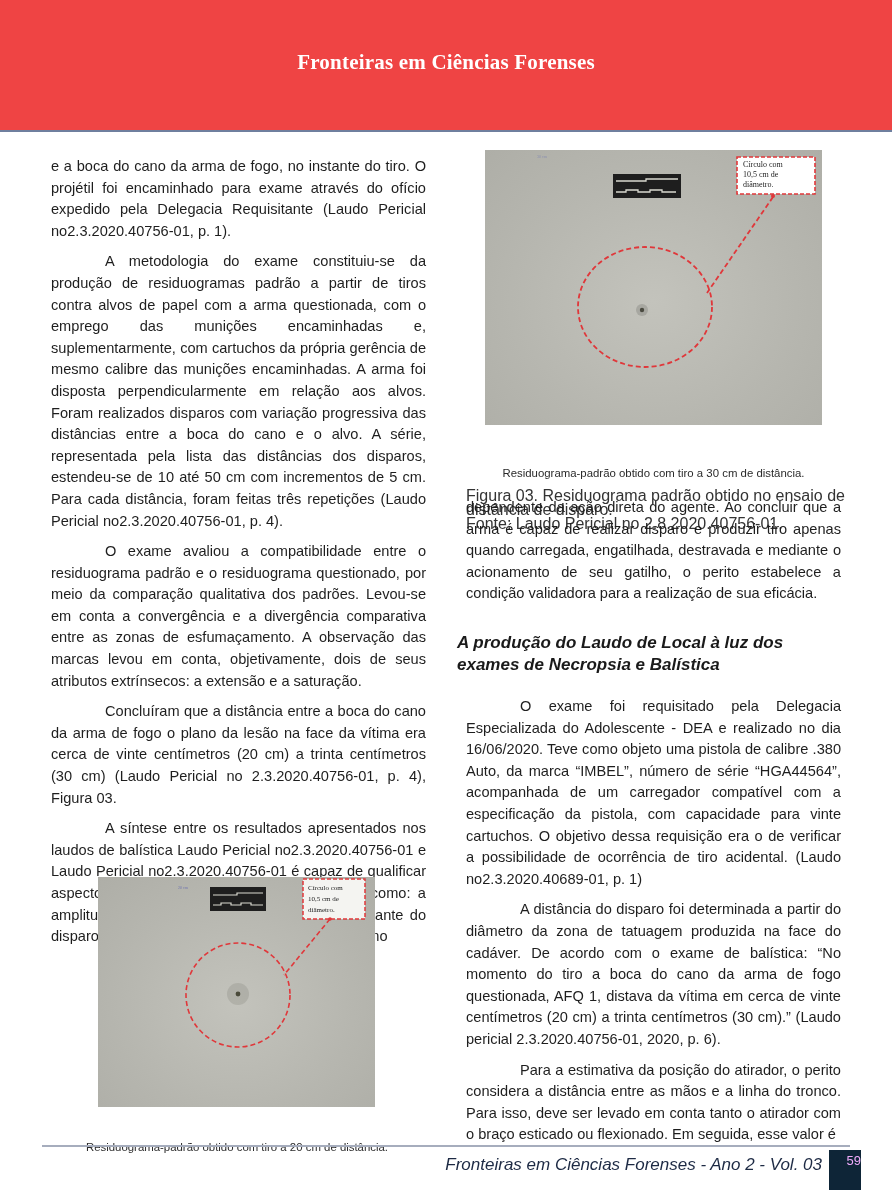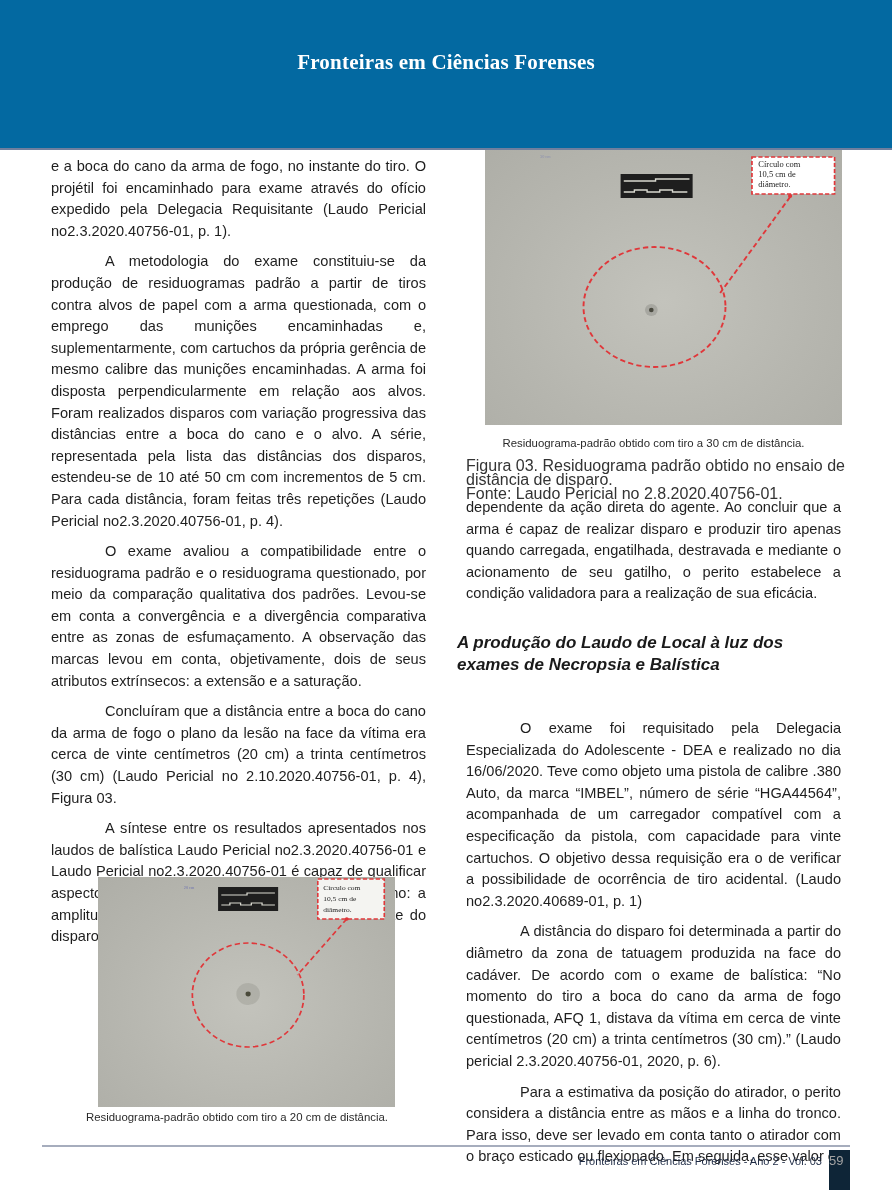--- a/index.html
+++ b/index.html
@@ -2,82 +2,81 @@
 <html><head>
 <meta charset="utf-8">
 <style>
   html, body { margin: 0; padding: 0; }
   body {
     width: 892px; height: 1190px; position: relative; overflow: hidden;
     background: #ffffff; color: #1a1a1a;
     font-family: "Liberation Sans", sans-serif;
   }
   .header {
-    position: absolute; left: 0; top: 0; width: 892px; height: 150px;
-    background: #0369a1;
+    position: absolute; left: 0; top: 0; width: 892px; height: 132px;
+    background: #ef4444;
     border-bottom: 2px solid #6f7f9e;
     box-sizing: border-box;
   }
   .header-title {
     position: absolute; left: 0; right: 0; top: 50px; text-align: center;
     color: #ffffff; font-family: "Liberation Serif", serif; font-weight: bold;
     font-size: 21px; letter-spacing: 0.2px;
   }
   .col {
     position: absolute; font-size: 14.6px; line-height: 21.6px;
     text-align: justify; color: #1e1e1e;
   }
   .col p { margin: 9px; }
   .col p.indent { text-indent: 54px; }
   .col-left { left: 42px; top: 147px; width: 393px; }
   .col-right-top { left: 457px; top: 488px; width: 393px; }
-  .col-right-bottom { left: 457px; top: 709px; width: 393px; }
+  .col-right-bottom { left: 457px; top: 687px; width: 393px; }
   .section-heading {
     position: absolute; left: 457px; top: 632px; width: 393px;
     font-weight: bold; font-style: italic; font-size: 17px; line-height: 22px;
   }
   .figure-img {
     position: absolute; background: #b9b9b2;
     background-image: radial-gradient(ellipse at 50% 55%, #c3c3bc 0%, #b6b6af 60%, #aeaea7 100%);
     overflow: hidden;
-    padding-left: 20px;
   }
   .fig1 { left: 485px; top: 150px; width: 337px; height: 275px; }
   .fig2 { left: 98px; top: 877px; width: 277px; height: 230px; }
   .fig-svg { position: absolute; left: 0; top: 0; width: 100%; height: 100%; }
   .caption {
-    position: absolute; font-size: 11.4px; color: #2a2a2a; line-height: 14px;
+    position: absolute; font-size: 11.4px; color: #2a2a2a; line-height: 14px; margin-top: 30px;
   }
   .cap1 { left: 485px; top: 436px; width: 337px; text-align: center; }
   .cap-fig { left: 466px; top: 459px; width: 380px; font-size: 16px; color: #333; }
   .cap2 { left: 60px; top: 1110px; width: 354px; text-align: center; }
   .footer-rule {
     position: absolute; left: 42px; top: 1145px; width: 808px; height: 2px; background: #a6adbd;
   }
   .footer-text {
-    position: absolute; right: 70px; top: 1155px; font-size: 11px; color: #1d2a44;
+    position: absolute; right: 70px; top: 1155px; font-size: 17px; color: #1d2a44; font-style: italic;
   }
   .page-num {
-    position: absolute; left: 829px; top: 1150px; width: 21px; height: 40px;
-    background: #0e2537; color: #a3a3a3; font-size: 13px; text-align: left;
+    position: absolute; left: 829px; top: 1150px; width: 32px; height: 40px;
+    background: #0e2537; color: #f0abfc; font-size: 13px; text-align: right;
     line-height: 22px;
   }
 </style>
 </head>
 <body>
 
 <div class="header">
   <div class="header-title">Fronteiras em Ciências Forenses</div>
 </div>
 
 <div class="col col-left">
   <p>e a boca do cano da arma de fogo, no instante do tiro. O projétil foi encaminhado para exame através do ofício expedido pela Delegacia Requisitante (Laudo Pericial no2.3.2020.40756-01, p. 1).</p>
   <p class="indent">A metodologia do exame constituiu-se da produção de residuogramas padrão a partir de tiros contra alvos de papel com a arma questionada, com o emprego das munições encaminhadas e, suplementarmente, com cartuchos da própria gerência de mesmo calibre das munições encaminhadas. A arma foi disposta perpendicularmente em relação aos alvos. Foram realizados disparos com variação progressiva das distâncias entre a boca do cano e o alvo. A série, representada pela lista das distâncias dos disparos, estendeu-se de 10 até 50 cm com incrementos de 5 cm. Para cada distância, foram feitas três repetições (Laudo Pericial no2.3.2020.40756-01, p. 4).</p>
   <p class="indent">O exame avaliou a compatibilidade entre o residuograma padrão e o residuograma questionado, por meio da comparação qualitativa dos padrões. Levou-se em conta a convergência e a divergência comparativa entre as zonas de esfumaçamento. A observação das marcas levou em conta, objetivamente, dois de seus atributos extrínsecos: a extensão e a saturação.</p>
-  <p class="indent">Concluíram que a distância entre a boca do cano da arma de fogo o plano da lesão na face da vítima era cerca de vinte centímetros (20 cm) a trinta centímetros (30 cm) (Laudo Pericial no 2.10.2020.40756-01, p. 4), Figura 03.</p>
+  <p class="indent">Concluíram que a distância entre a boca do cano da arma de fogo o plano da lesão na face da vítima era cerca de vinte centímetros (20 cm) a trinta centímetros (30 cm) (Laudo Pericial no 2.3.2020.40756-01, p. 4), Figura 03.</p>
   <p class="indent">A síntese entre os resultados apresentados nos laudos de balística Laudo Pericial no2.3.2020.40756-01  e Laudo Pericial no2.3.2020.40756-01 é capaz de qualificar aspectos relevantes da relação vítima-atirador como: a amplitude espacial do par vítima-atirador no instante do disparo. Além de qualificar a forma do disparo como</p>
 </div>
 
 <div class="figure-img fig1">
   <svg class="fig-svg" viewBox="0 0 337 275" preserveAspectRatio="none">
     <text x="52" y="8" font-size="4" fill="#8a8fb0" font-family="Liberation Serif, serif">30 cm</text>
     <g>
       <rect x="128" y="24" width="68" height="24" fill="#1e1e1e"></rect>
       <path d="M131 31 h30 v-2 h32" stroke="#d9d9d0" stroke-width="1.3" fill="none"></path>
       <path d="M131 42 h10 v-2 h12 v2 h12 v-2 h12 v2 h14" stroke="#d9d9d0" stroke-width="1.3" fill="none"></path>

